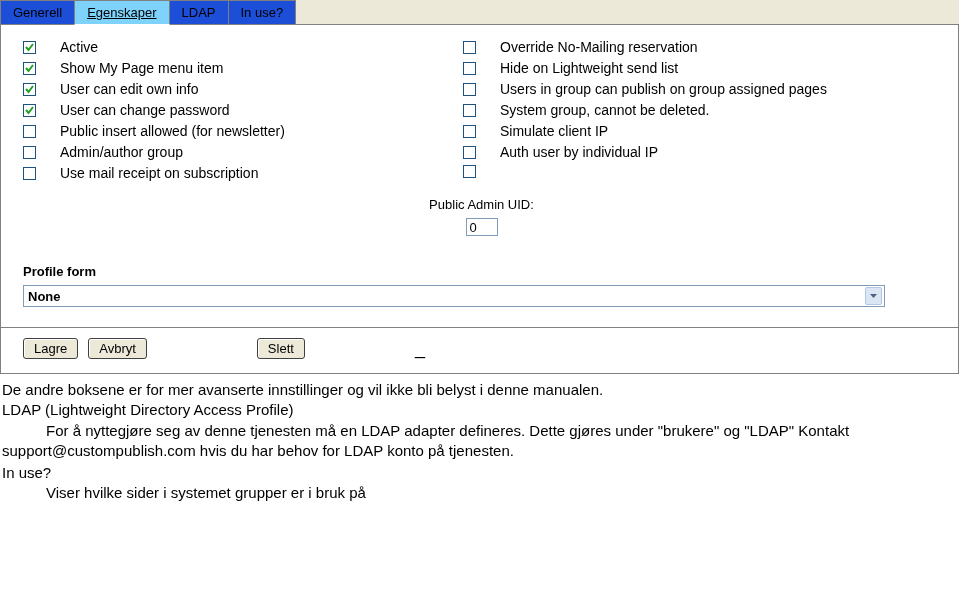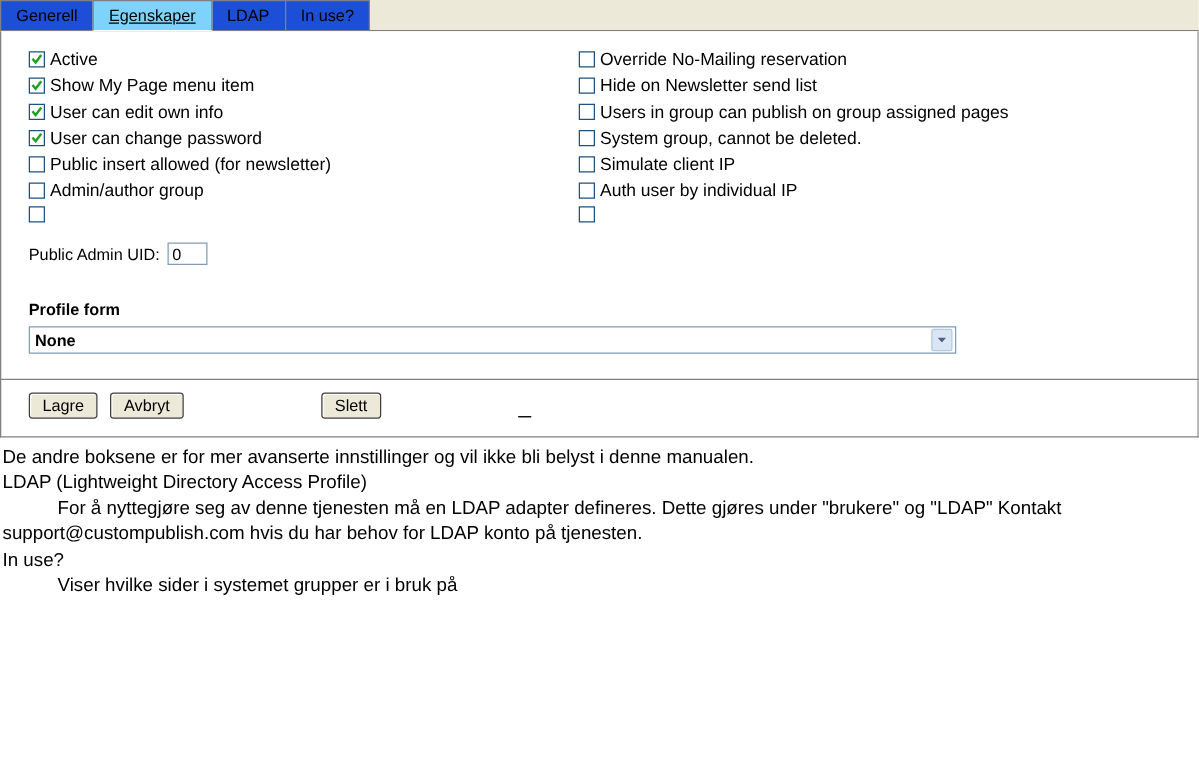--- a/index.html
+++ b/index.html
@@ -45,21 +45,21 @@
     .checkbox-col {
       display: flex;
       flex-direction: column;
       gap: 5px;
     }
     .checkbox-col.left { width: 400px; }
     .checkbox-col.right { flex: 1; }
     .cb-row {
       display: flex;
       align-items: center;
-      gap: 4px;
+      gap: 24px;
       font-size: 14px;
     }
     .cb {
       width: 13px;
       height: 13px;
       border: 1px solid #1c5180;
       background: #fff;
       display: inline-flex;
       align-items: center;
       justify-content: center;
@@ -67,39 +67,40 @@
       flex-shrink: 0;
     }
     .cb svg { display: none; }
     .cb.checked svg { display: block; }
     .uid-row {
       display: flex;
       align-items: center;
       gap: 6px;
       font-size: 13px;
       margin-bottom: 28px;
+      flex-direction: column;
     }
     .uid-row input {
       width: 32px;
       height: 18px;
       font-size: 13px;
       padding: 1px 3px;
       border: 1px solid #7f9db9;
     }
     .profile-section {
       margin-bottom: 6px;
       font-weight: bold;
     }
     .profile-label {
       font-size: 13px;
       margin-bottom: 6px;
     }
     .select-wrap {
       position: relative;
-      width: 742px;
+      width: 862px;
       height: 22px;
       border: 1px solid #7f9db9;
       background: #fff;
       display: flex;
       align-items: center;
       padding: 0 2px 0 4px;
       cursor: pointer;
       font-size: 13px;
     }
     .select-value { flex: 1; }
@@ -191,30 +192,31 @@
         <div class="cb-row">
           <span class="cb"></span>
           <span>Public insert allowed (for newsletter)</span>
         </div>
         <div class="cb-row">
           <span class="cb"></span>
           <span>Admin/author group</span>
         </div>
         <div class="cb-row">
           <span class="cb"></span>
+          <span>Use mail receipt on subscription</span>
         </div>
       </div>
     <div class="checkbox-col right" id="cb-right">
         <div class="cb-row">
           <span class="cb"></span>
           <span>Override No-Mailing reservation</span>
         </div>
         <div class="cb-row">
           <span class="cb"></span>
-          <span>Hide on Newsletter send list</span>
+          <span>Hide on Lightweight send list</span>
         </div>
         <div class="cb-row">
           <span class="cb"></span>
           <span>Users in group can publish on group assigned pages</span>
         </div>
         <div class="cb-row">
           <span class="cb"></span>
           <span>System group, cannot be deleted.</span>
         </div>
         <div class="cb-row">

